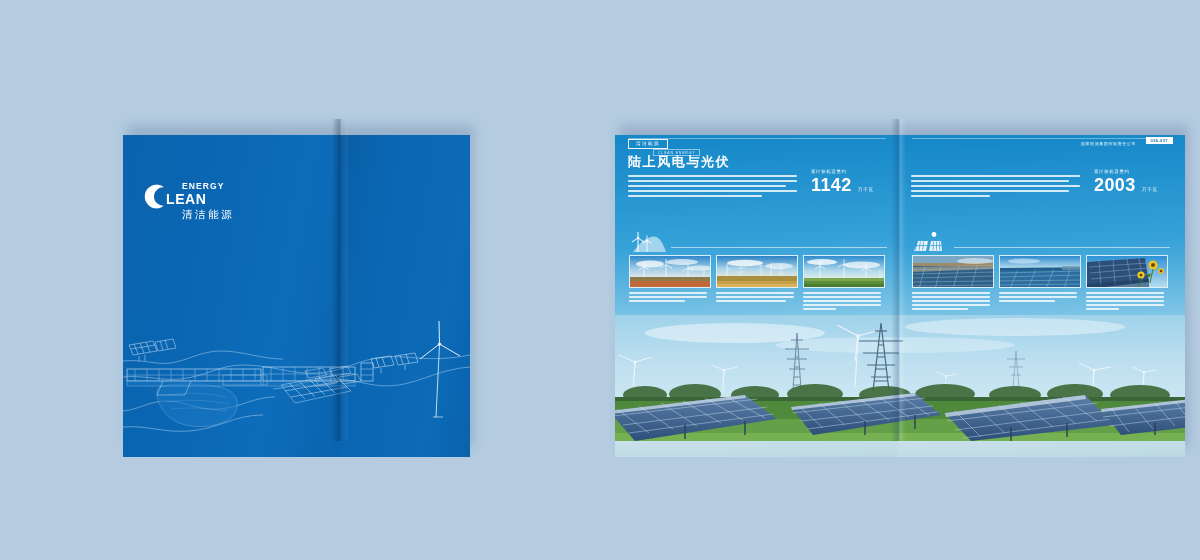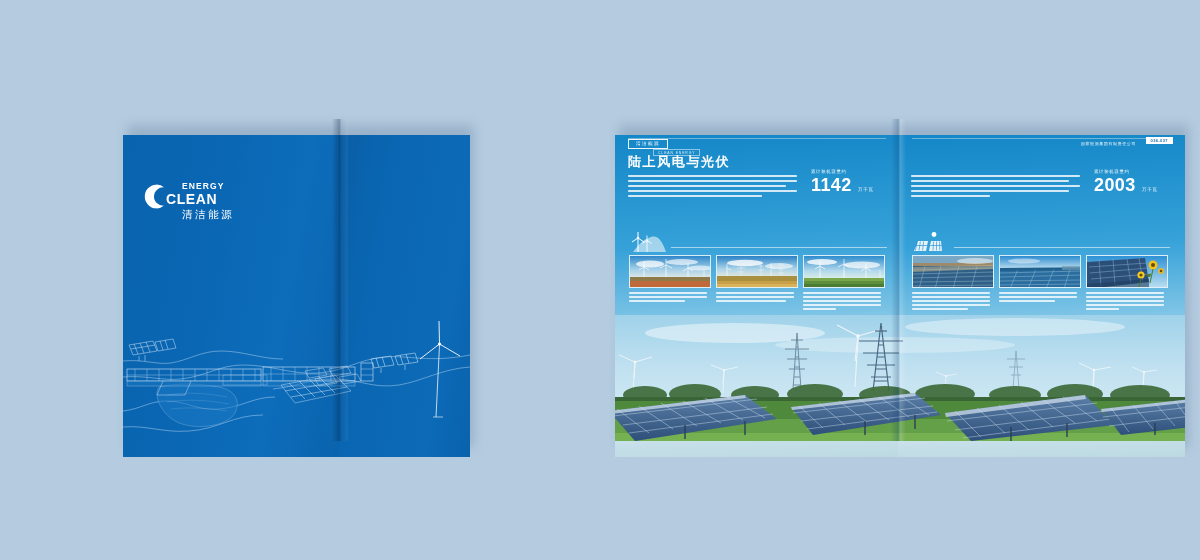--- a/index.html
+++ b/index.html
@@ -127,21 +127,21 @@
 
 <div class="spread" id="spread-left">
 
   <div class="page" id="left-page-back">
 
     <div id="logo-block">
       <svg id="logo-c" viewBox="0 0 40 40">
         <path d="M33 6.5A17.6 17.6 0 1 0 33 33.5 13.6 13.6 0 1 1 33 6.5Z" fill="#ffffff"></path>
       </svg>
       <div id="logo-energy">ENERGY</div>
-      <div id="logo-lean">CLEAN</div>
+      <div id="logo-lean">LEAN</div>
       <div id="logo-cn">清洁能源</div>
     </div>
 
   </div>
 
   <div class="page" id="left-page-front">
 
     
 
     

